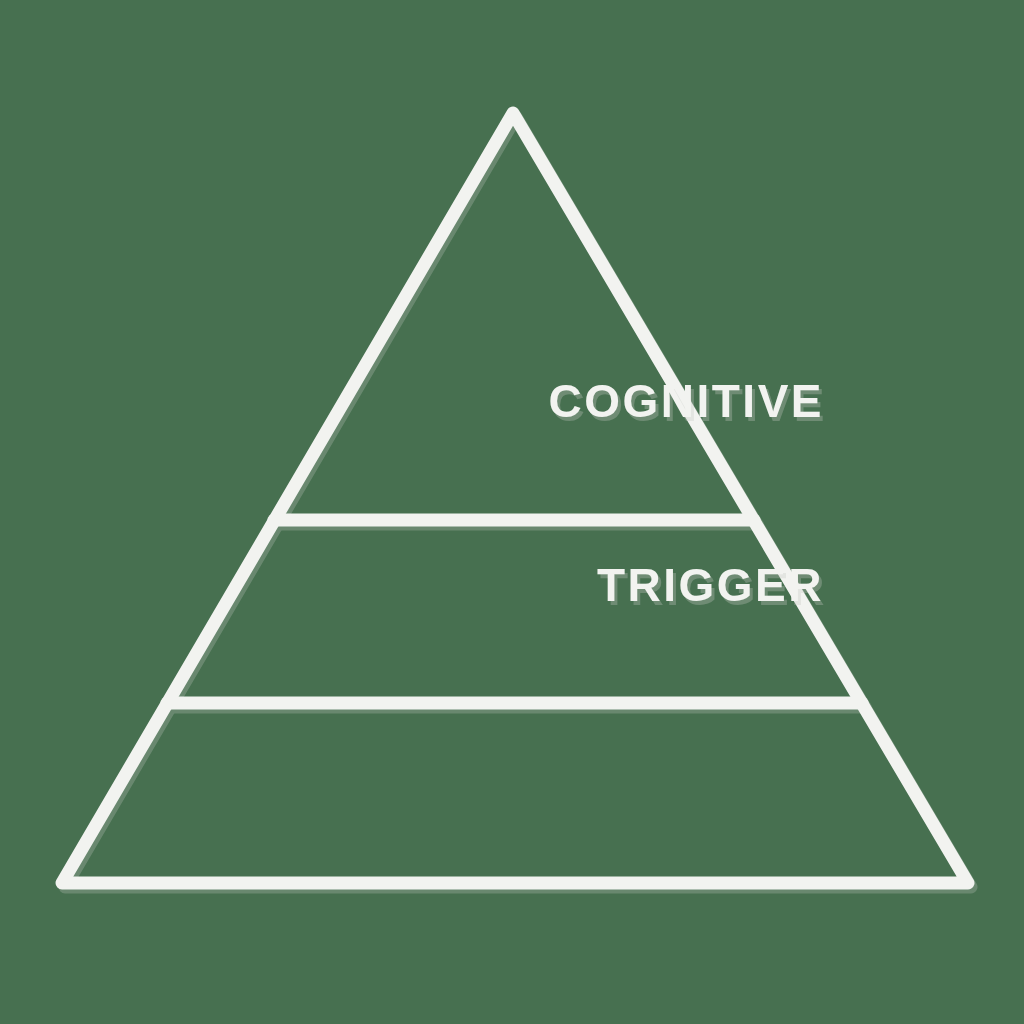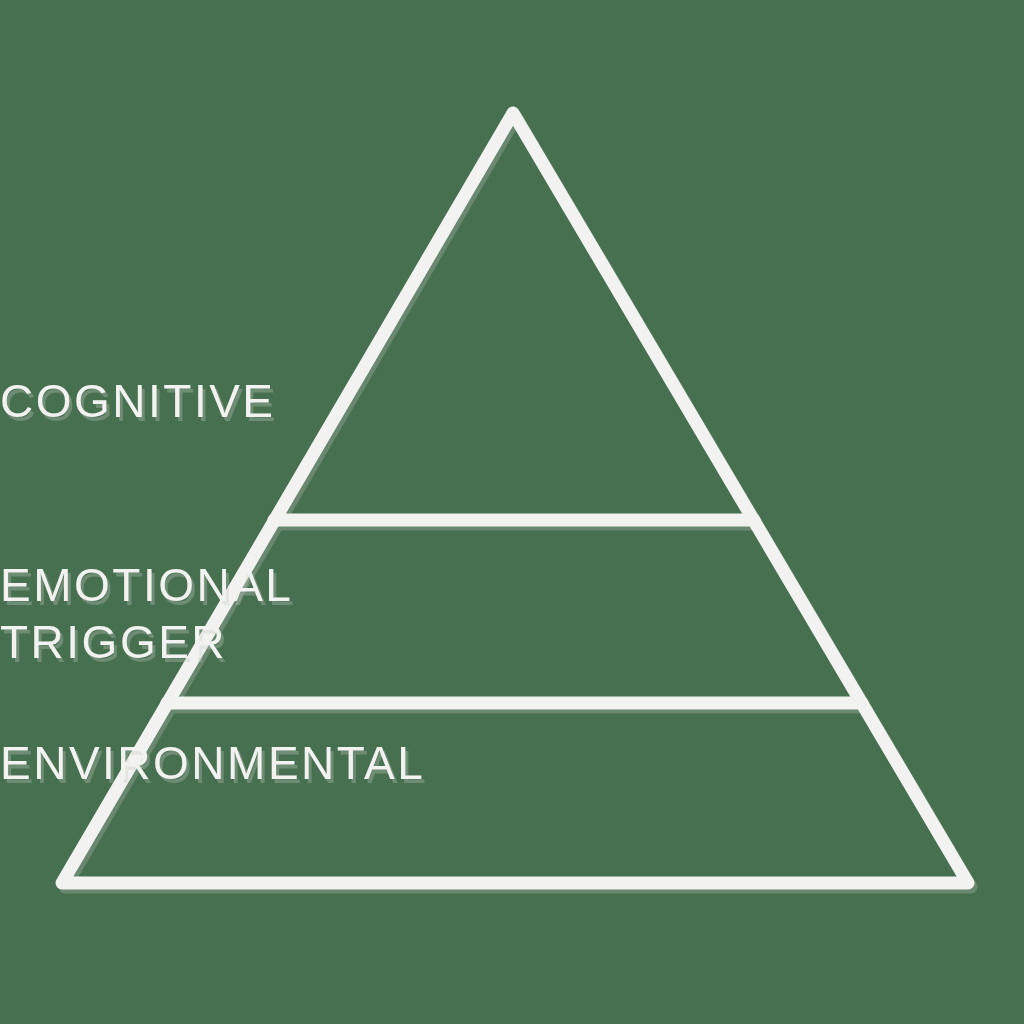--- a/index.html
+++ b/index.html
@@ -31,23 +31,23 @@
     stroke: #f2f3f0;
     stroke-width: 13;
     fill: none;
     stroke-linejoin: round;
     stroke-linecap: round;
   }
   .tier-label {
     position: absolute;
     left: 0;
     width: 824px;
-    text-align: left;
+    text-align: right;
     color: #f2f3f0;
-    font-weight: 400;
+    font-weight: 700;
     font-size: 46px;
     line-height: 57px;
     letter-spacing: 2.5px;
     text-transform: uppercase;
     text-shadow: 3px 4px 0 rgba(195, 200, 193, 0.32);
     user-select: none;
   }
   .tier-label-1 { top: 373px; }
   .tier-label-2 { top: 557px; }
   .tier-label-3 { top: 735px; }
@@ -61,21 +61,19 @@
     <path class="stroke" d="M 513 113 L 968 883 L 62 883 Z"></path>
     <line class="stroke" x1="274" y1="520" x2="754" y2="520"></line>
     <line class="stroke" x1="167" y1="703" x2="862" y2="703"></line>
   </svg>
 
   <div class="tier-label tier-label-1">
     <div>COGNITIVE</div>
   </div>
 
   <div class="tier-label tier-label-2">
-    <div>EMOTIONAL</div>
     <div>TRIGGER</div>
   </div>
 
   <div class="tier-label tier-label-3">
-    <div>ENVIRONMENTAL</div>
   </div>
 
 </div>
 
 </body></html>

